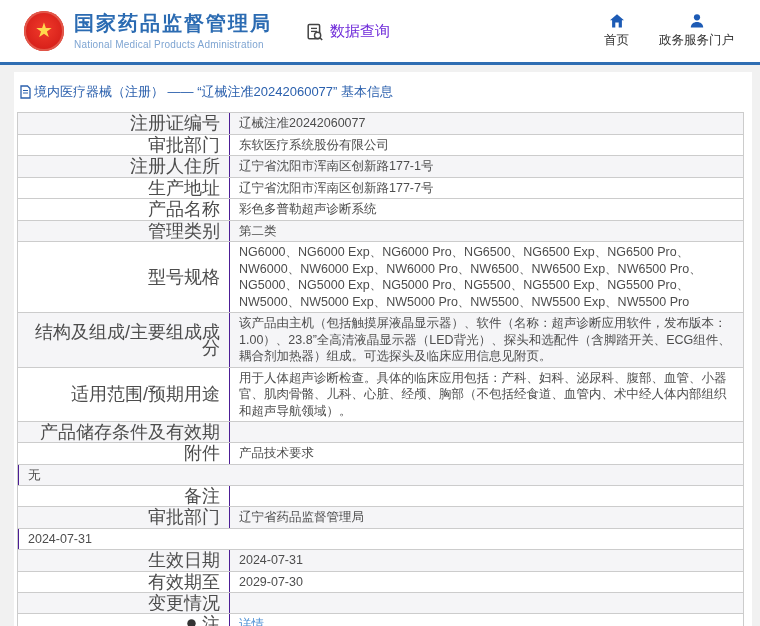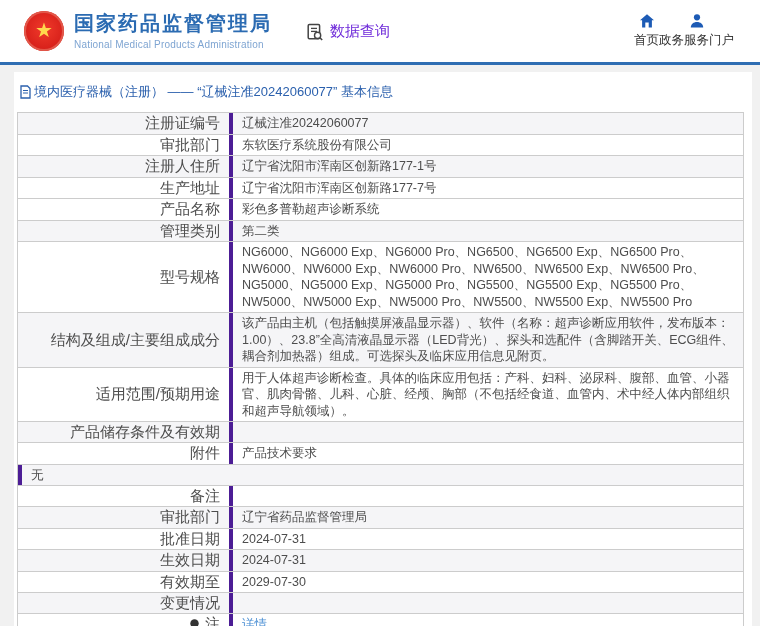--- a/index.html
+++ b/index.html
@@ -18,45 +18,45 @@
   .emblem{
     width:40px;height:40px;border-radius:50%;
     background:radial-gradient(circle at 50% 45%, #f03a2b 0%, #d7201a 70%, #b01410 100%);
     display:flex;align-items:center;justify-content:center;flex:0 0 40px;
     box-shadow:inset 0 0 0 2px #e2584a;
   }
   .emblem .star{color:#ffd94d;font-size:20px;line-height:1;transform:translateY(-1px)}
   .titles .cn{font-size:20px;font-weight:700;color:#2b6bb2;letter-spacing:2px;line-height:1.1}
   .titles .en{font-size:10px;color:#7fa5d2;margin-top:5px;letter-spacing:.2px}
   .dataquery{display:flex;align-items:flex-end;gap:6px;margin-left:34px;font-size:15px;color:#6d28d9;cursor:pointer}
-  .hnav{margin-left:auto;display:flex;padding-right:26px}
+  .hnav{margin-left:auto;display:flex;gap:30px;padding-right:26px}
   .hnav-item{display:flex;flex-direction:column;align-items:center;gap:3px;font-size:12.5px;color:#333;cursor:pointer}
   .blue-ic{fill:#1d5bb5}
   
   .panel{
     background:#ffffff;margin:7px 8px 0 14px;
     padding:8px 8px 8px 3px;min-height:529px;box-sizing:border-box;
   }
   .breadcrumb{
     display:flex;align-items:center;gap:2px;
     color:#2b60ad;font-size:13px;padding:3px 0 11px 2px;
   }
   
   .itable{border:1px solid #cccccc}
   .trow{display:flex;border-bottom:1px solid #cccccc;min-height:20px;align-items:stretch;background:#ffffff}
   .trow:last-child{border-bottom:none}
   .trow.alt{background:#f5f5f7}
   .tlabel{
     flex:0 0 211px;width:211px;box-sizing:border-box;
     display:flex;align-items:center;justify-content:flex-end;gap:4px;
     text-align:right;padding:2px 9px 2px 4px;
-    color:#4d4d4d;font-size:15px;line-height:16px;
+    color:#4d4d4d;font-size:18px;line-height:16px;
   }
   .tvalue{
-    flex:1;border-left:4px solid #4c1d95;box-sizing:border-box;
+    flex:1;border-left:1px solid #4c1d95;box-sizing:border-box;
     display:flex;align-items:center;
     padding:2px 8px 2px 9px;
     color:#4d4d4d;font-size:12.5px;line-height:16.5px;word-break:break-word;
   }
   .tvalue a.link{color:#4b8fd4;text-decoration:none;cursor:pointer}
   .note-ic{fill:#333;width:13px;height:13px;flex:0 0 13px}
 </style>
 </head>
 <body>
 
@@ -185,23 +185,20 @@
         </div>
         <div class="tvalue"></div>
       </div>
       <div class="trow alt">
         <div class="tlabel">
           <span>审批部门</span>
         </div>
         <div class="tvalue">辽宁省药品监督管理局</div>
       </div>
       <div class="trow">
-        <div class="tlabel">
-          <span>批准日期</span>
-        </div>
         <div class="tvalue">2024-07-31</div>
       </div>
       <div class="trow alt">
         <div class="tlabel">
           <span>生效日期</span>
         </div>
         <div class="tvalue">2024-07-31</div>
       </div>
       <div class="trow">
         <div class="tlabel">

